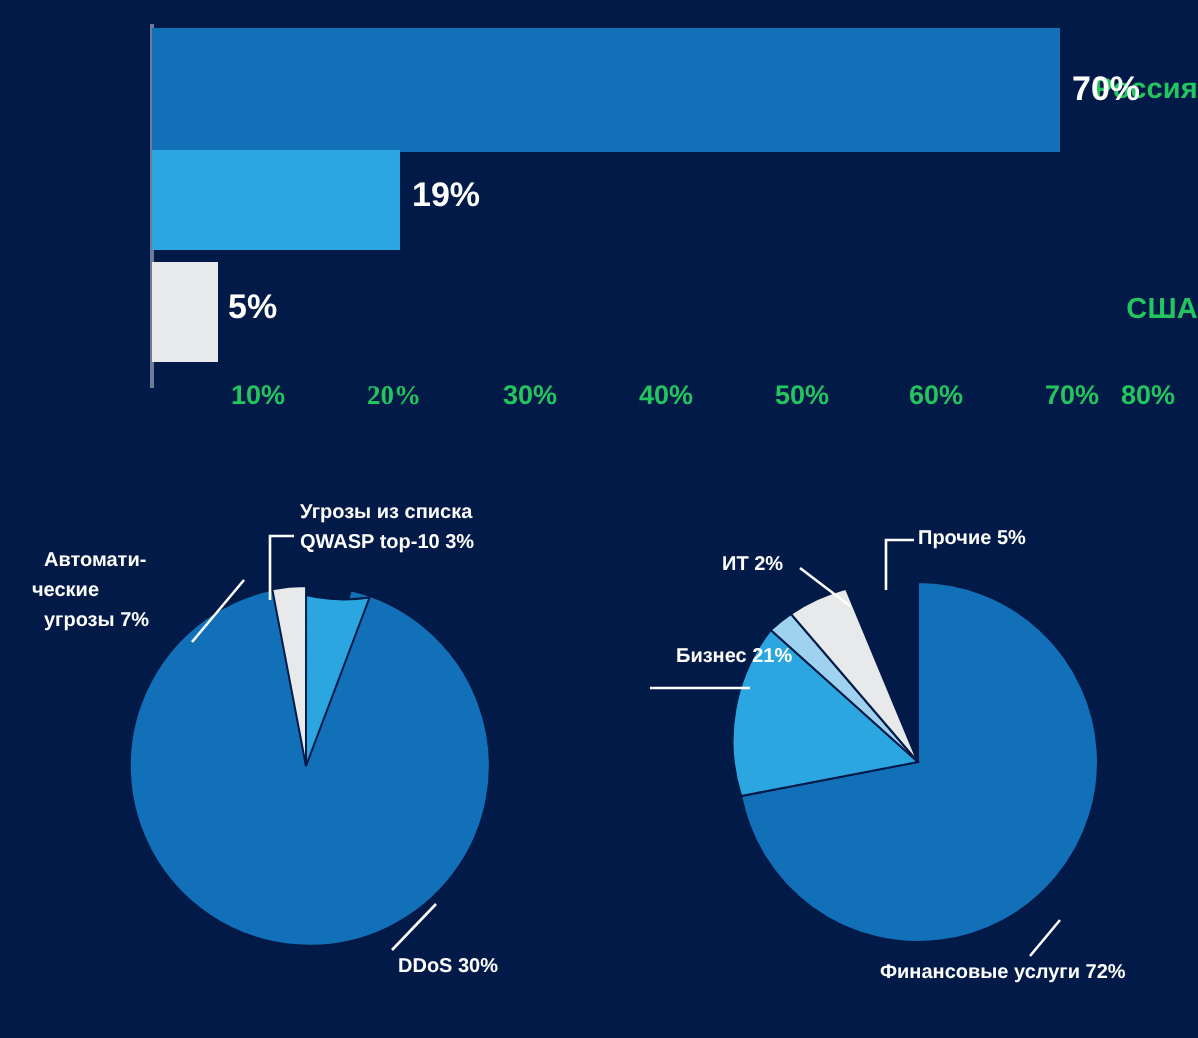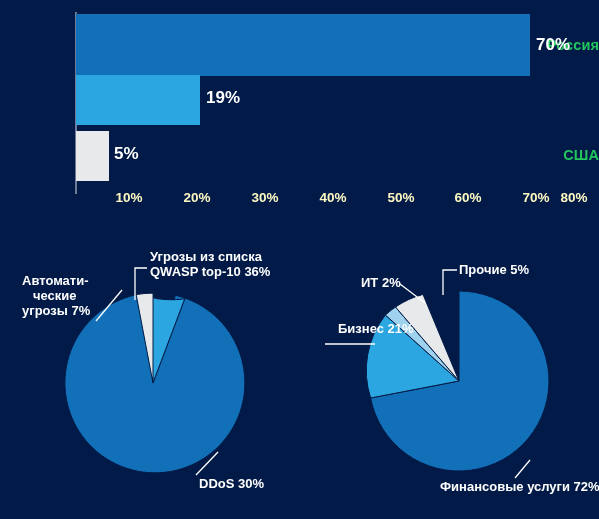--- a/index.html
+++ b/index.html
@@ -57,34 +57,34 @@
     top: 12px;
     width: 2px;
     height: 182px;
     background: #6d7b96;
   }
   .tick-label {
     position: absolute;
     top: 190px;
     font-size: 13.5px;
     font-weight: bold;
-    color: #fef9c3;
+    color: #22c55e;
     text-align: center;
     white-space: nowrap;
   }
 
   
   .pie-svg {
     position: absolute;
     left: 0;
     top: 0;
   }
   .pie-label {
     position: absolute;
-    font-size: 13px;
+    font-size: 10px;
     font-weight: bold;
     color: #ffffff;
     white-space: nowrap;
     line-height: 15px;
   }
 </style>
 </head>
 <body>
 
 <div id="root">
@@ -98,21 +98,21 @@
     <div class="bar-value" style="left:536px; top:35px;">70%</div>
 
     <div class="bar-rect" style="top:75px; width:124px; height:50px; background:#2ba6e0;"></div>
     <div class="bar-value" style="left:206px; top:88px;">19%</div>
 
     <div class="bar-cat-label" style="top:146px; height:18px; line-height:18px;">США</div>
     <div class="bar-rect" style="top:131px; width:33px; height:50px; background:#e7e9ea;"></div>
     <div class="bar-value" style="left:114px; top:144px;">5%</div>
 
     <div class="tick-label" style="left:104px; width:50px;">10%</div>
-    <div class="tick-label" style="left:172px; width:50px;">20%</div>
+    <div class="tick-label" style="left:172px; width:50px;font-family:Liberation Serif, serif;">20%</div>
     <div class="tick-label" style="left:240px; width:50px;">30%</div>
     <div class="tick-label" style="left:308px; width:50px;">40%</div>
     <div class="tick-label" style="left:376px; width:50px;">50%</div>
     <div class="tick-label" style="left:443px; width:50px;">60%</div>
     <div class="tick-label" style="left:511px; width:50px;">70%</div>
     <div class="tick-label" style="left:549px; width:50px;">80%</div>
   </div>
 
   <svg class="pie-svg" width="599" height="519" viewBox="0 0 599 519">
 
@@ -134,24 +134,24 @@
 
     <path d="M 459 381 L 395.5 307.0 A 90 90 0 0 1 423.0 294.4 L 459 381 Z" fill="#e7e9ea" stroke="#021a47" stroke-width="1"></path>
 
     <polyline points="443,295 443,270 457,270" fill="none" stroke="#ffffff" stroke-width="1.3"></polyline>
     <line x1="425" y1="303" x2="400" y2="284" stroke="#ffffff" stroke-width="1.3"></line>
     <line x1="325" y1="344" x2="375" y2="344" stroke="#ffffff" stroke-width="1.3"></line>
     <line x1="530" y1="460" x2="515" y2="478" stroke="#ffffff" stroke-width="1.3"></line>
   </svg>
 
   <div class="pie-label" style="left:150px; top:249px;">Угрозы из списка</div>
-  <div class="pie-label" style="left:150px; top:264px;">QWASP top-10 36%</div>
+  <div class="pie-label" style="left:150px; top:264px;">QWASP top-10 3%</div>
 
   <div class="pie-label" style="left:22px; top:273px;">Автомати-</div>
-  <div class="pie-label" style="left:33px; top:288px;">ческие</div>
+  <div class="pie-label" style="left:16px; top:288px;">ческие</div>
   <div class="pie-label" style="left:22px; top:303px;">угрозы 7%</div>
 
   <div class="pie-label" style="left:199px; top:476px;">DDoS 30%</div>
 
   <div class="pie-label" style="left:459px; top:262px;">Прочие 5%</div>
 
   <div class="pie-label" style="left:361px; top:275px;">ИТ 2%</div>
 
   <div class="pie-label" style="left:302px; top:321px;margin-left:36px;">Бизнес 21%</div>
 

